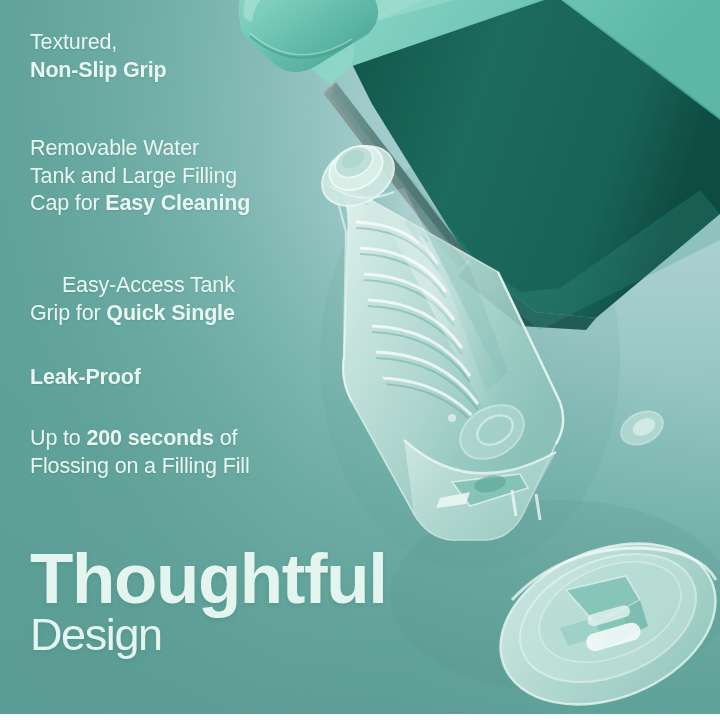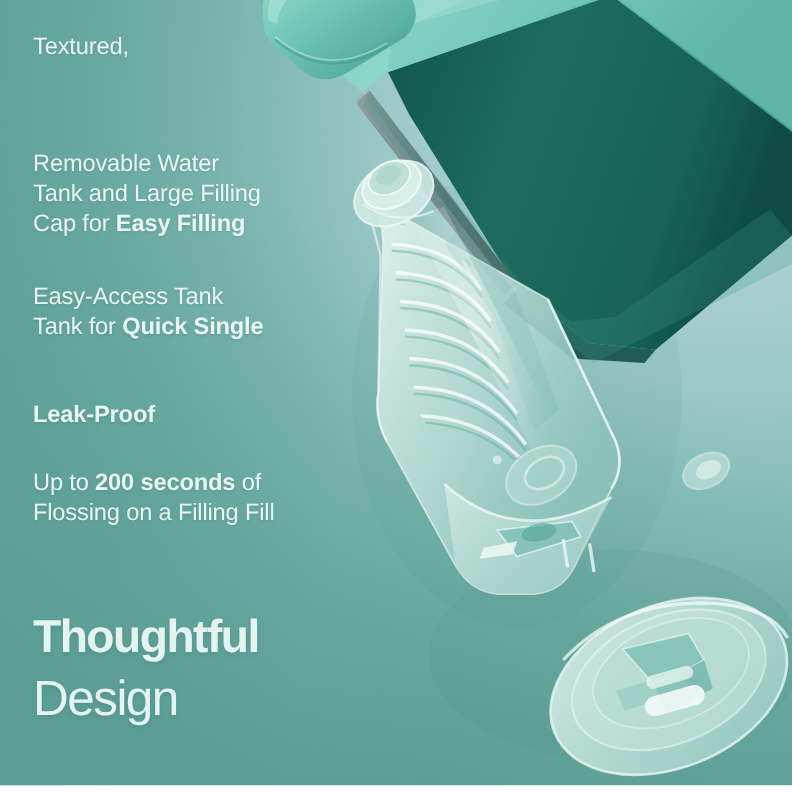--- a/index.html
+++ b/index.html
@@ -58,34 +58,34 @@
     font-size: 21.5px;
     line-height: 27.5px;
     font-weight: 300;
     letter-spacing: -0.15px;
     text-shadow: 0 1px 2px rgba(40,90,85,0.18);
   }
   .feature b { font-weight: 700; }
 
   #f1 { top: 29px; }
   #f2 { top: 135px; }
-  #f3 { top: 256px; }
+  #f3 { top: 272px; text-align: right; }
   #f4 { top: 364px; }
   #f5 { top: 425px; }
 
   .headline {
     position: absolute;
     left: 30px;
     top: 551px;
     color: #e4f4ee;
     line-height: 56px;
     letter-spacing: -1.4px;
     text-shadow: 0 2px 4px rgba(40,90,85,0.16);
   }
-  .headline .l1 { font-size: 42px; font-weight: 700; display: block; }
+  .headline .l1 { font-size: 71px; font-weight: 700; display: block; }
   .headline .l2 { font-size: 45px; font-weight: 300; display: block; }
 </style>
 </head>
 <body>
 
 <div id="stage">
 
   <div class="bg-base"></div>
   <div class="bg-warm"></div>
   <div class="bg-left"></div>
@@ -271,31 +271,32 @@
 
       <circle cx="452" cy="418" r="4" fill="#ffffff" opacity="0.55"></circle>
       <path d="M420 236 L436 262" stroke="#ffffff" stroke-width="2" opacity="0.35"></path>
     </svg>
   </div>
 
   <div class="copy">
 
     <div class="feature" id="f1">
       <span>Textured,</span><br>
+      <b>Non-Slip Grip</b>
     </div>
 
     <div class="feature" id="f2">
       <span>Removable Water</span><br>
       <span>Tank and Large Filling</span><br>
-      <span>Cap for </span><b>Easy Filling</b>
+      <span>Cap for </span><b>Easy Cleaning</b>
     </div>
 
     <div class="feature" id="f3">
       <span>Easy-Access Tank</span><br>
-      <span>Tank for </span><b>Quick Single</b>
+      <span>Grip for </span><b>Quick Single</b>
     </div>
 
     <div class="feature" id="f4">
       <b>Leak-Proof</b>
     </div>
 
     <div class="feature" id="f5">
       <span>Up to </span><b>200 seconds</b><span> of</span><br>
       <span>Flossing on a Filling Fill</span>
     </div>

